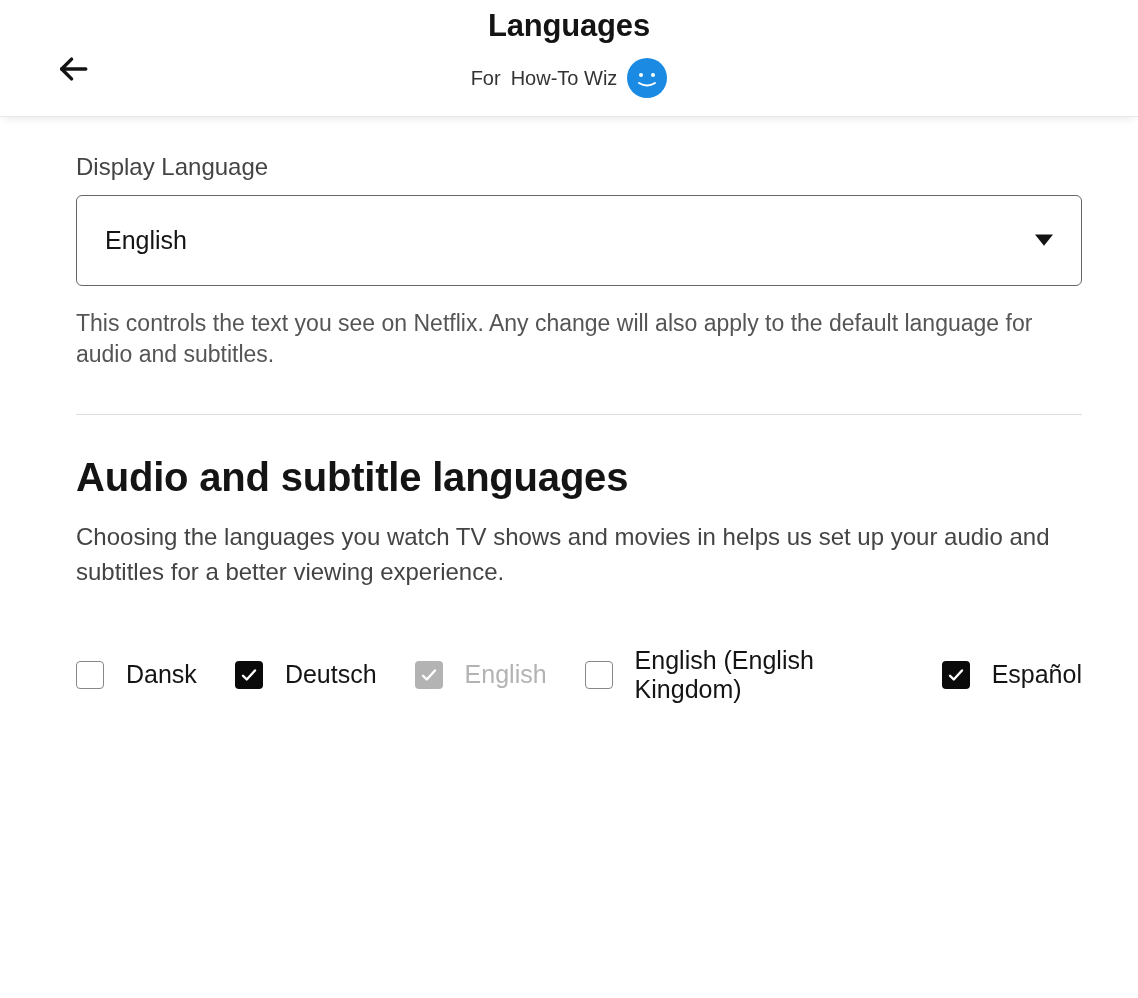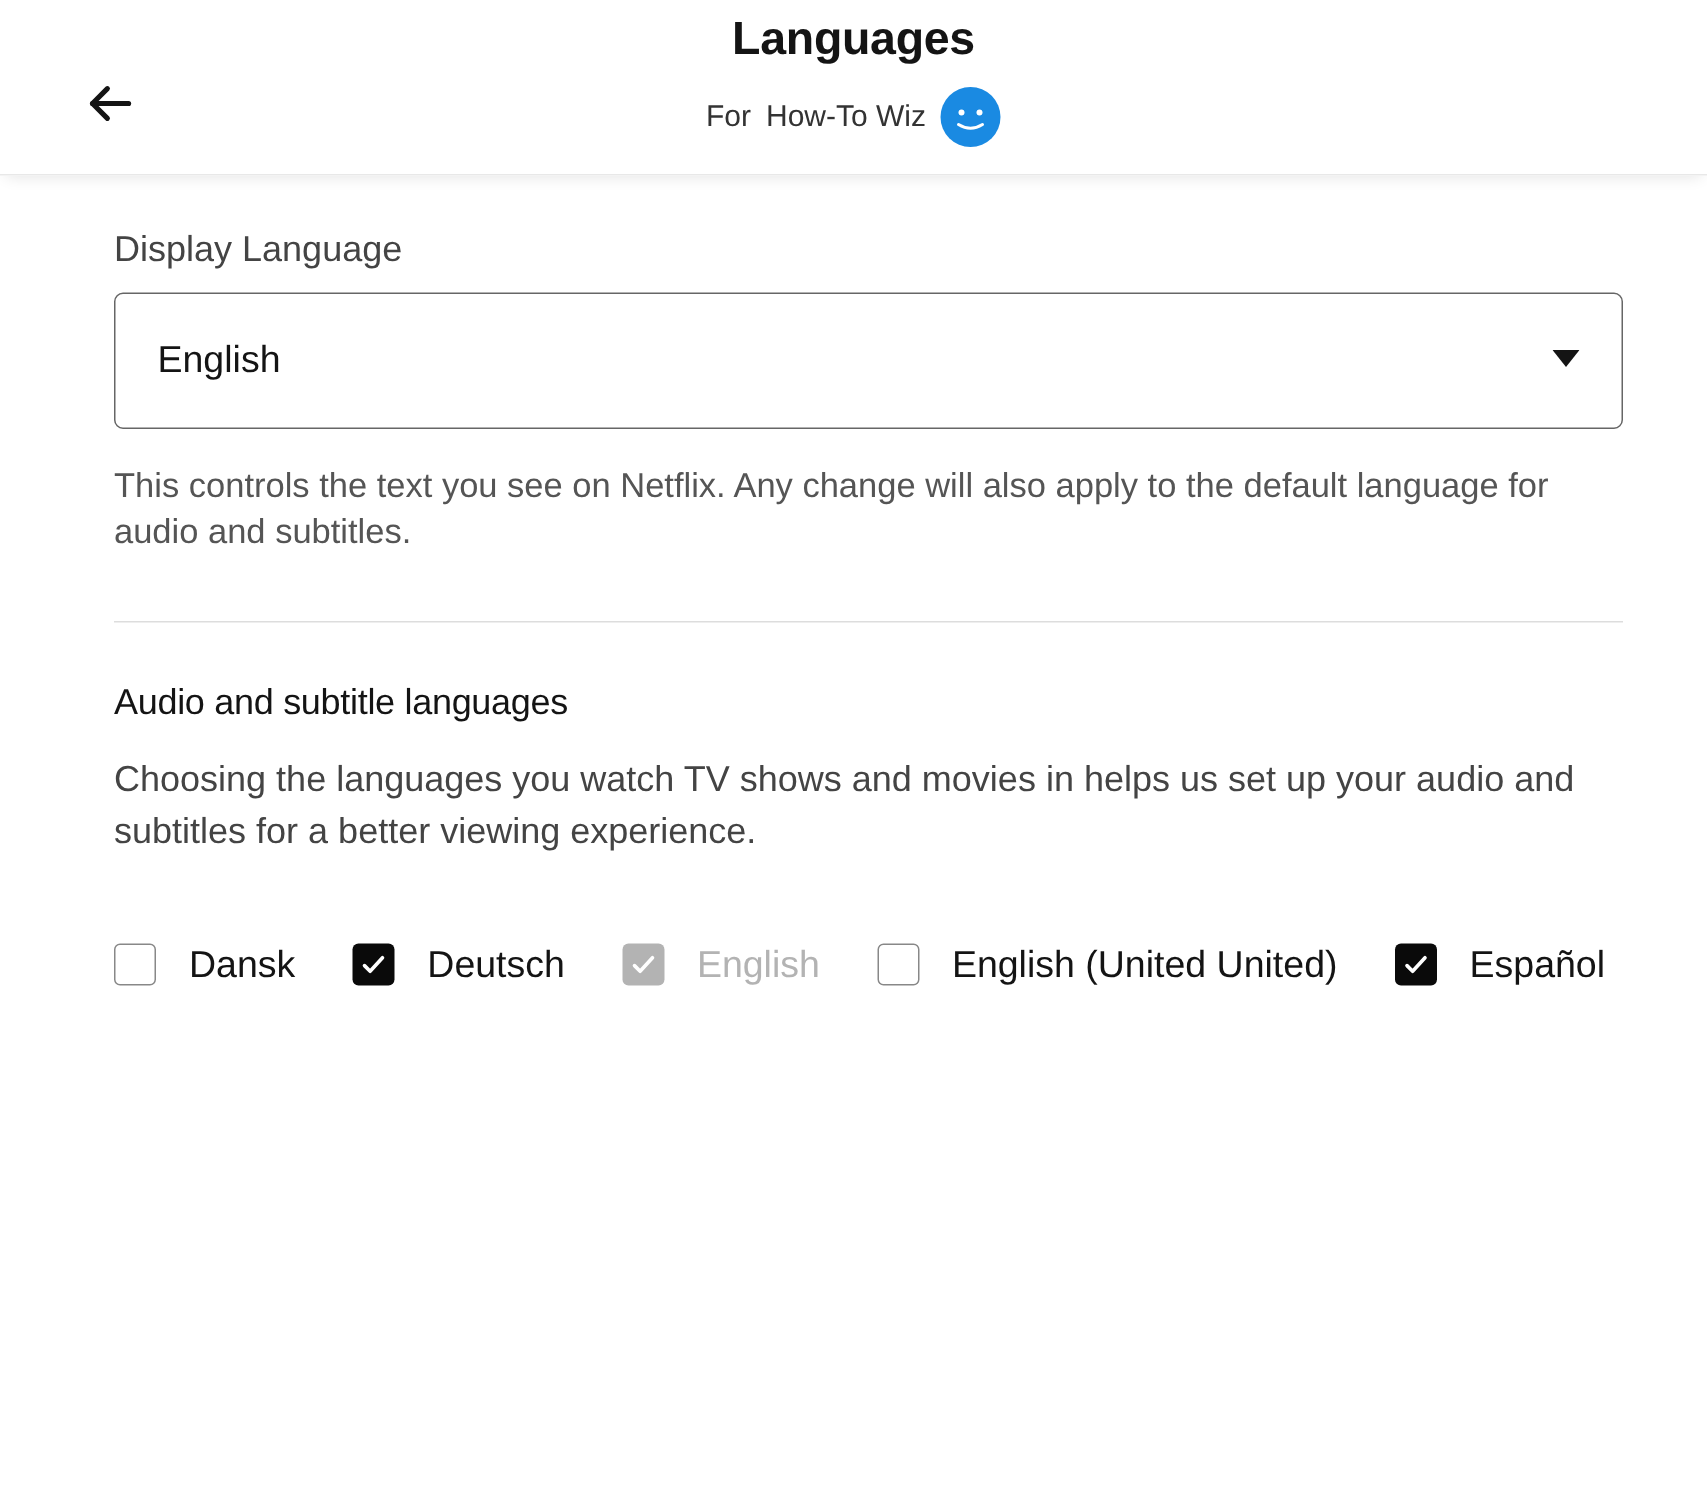--- a/index.html
+++ b/index.html
@@ -91,22 +91,22 @@
       font-size: 23px;
       color: #555555;
       line-height: 1.35;
     }
     .divider {
       border: none;
       border-top: 1px solid #dddddd;
       margin: 44px 0 40px 0;
     }
     .section-title {
-      font-size: 24px;
-      font-weight: 400;
+      font-size: 40px;
+      font-weight: 700;
       letter-spacing: -0.2px;
       margin-bottom: 20px;
     }
     .section-desc {
       font-size: 24px;
       color: #444444;
       line-height: 1.45;
       margin-bottom: 56px;
     }
     .lang-list {
@@ -210,21 +210,21 @@
       <div class="lang-item">
         <div class="checkbox checkbox-disabled">
           <svg viewBox="0 0 24 24" fill="none" stroke="#ffffff" stroke-width="3.2" stroke-linecap="round" stroke-linejoin="round">
             <polyline points="4 13 9 18 20 6"></polyline>
           </svg>
         </div>
         <div class="lang-label lang-label-disabled">English</div>
       </div>
       <div class="lang-item">
         <div class="checkbox checkbox-unchecked"></div>
-        <div class="lang-label">English (United United)</div>
+        <div class="lang-label">English (English Kingdom)</div>
       </div>
       <div class="lang-item">
         <div class="checkbox checkbox-checked">
           <svg viewBox="0 0 24 24" fill="none" stroke="#ffffff" stroke-width="3.2" stroke-linecap="round" stroke-linejoin="round">
             <polyline points="4 13 9 18 20 6"></polyline>
           </svg>
         </div>
         <div class="lang-label">Español</div>
       </div>
     </div>

